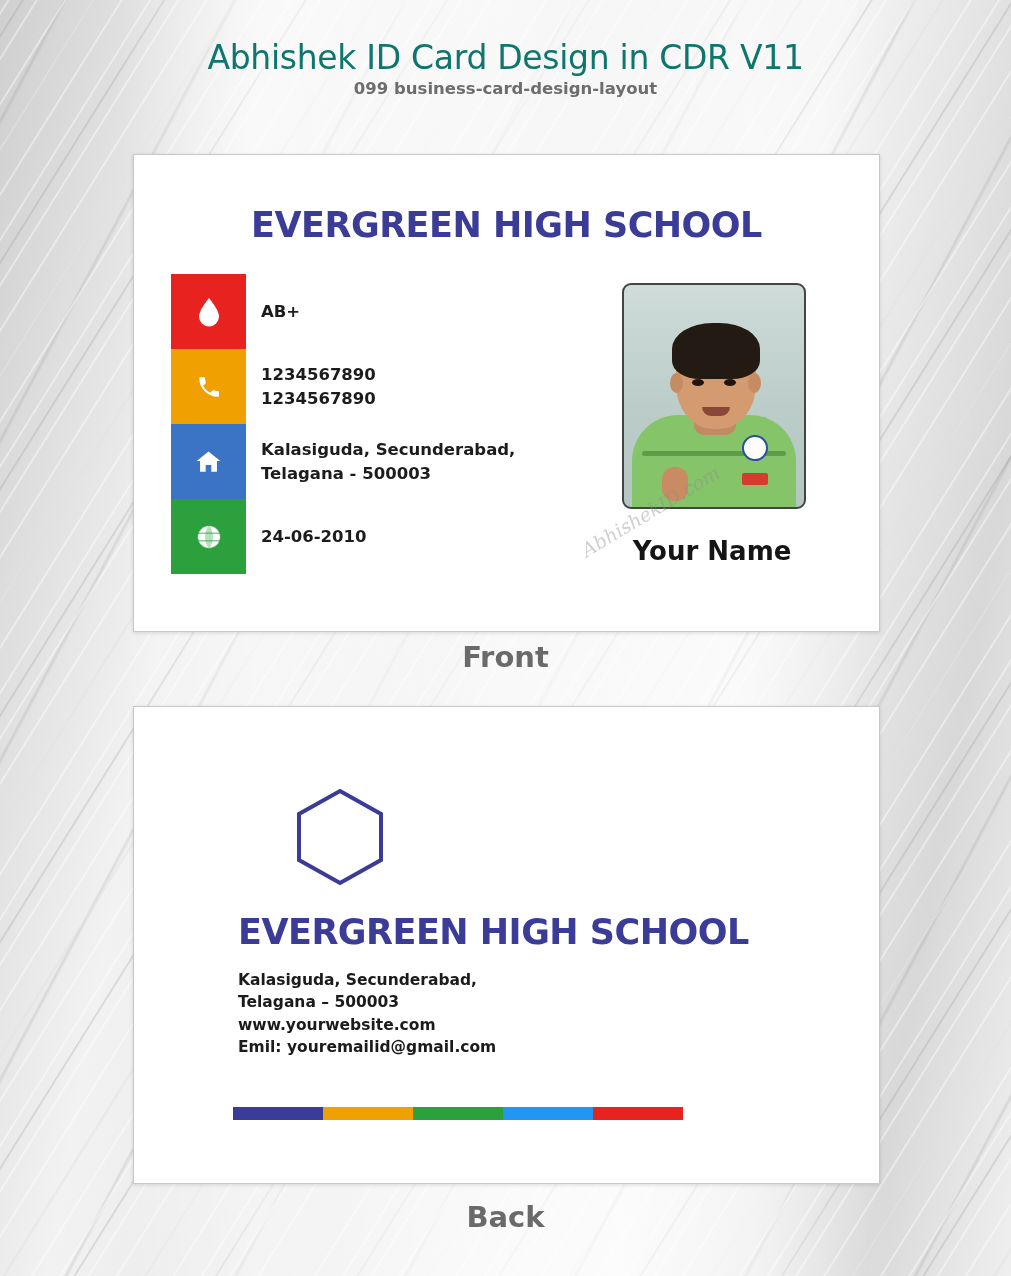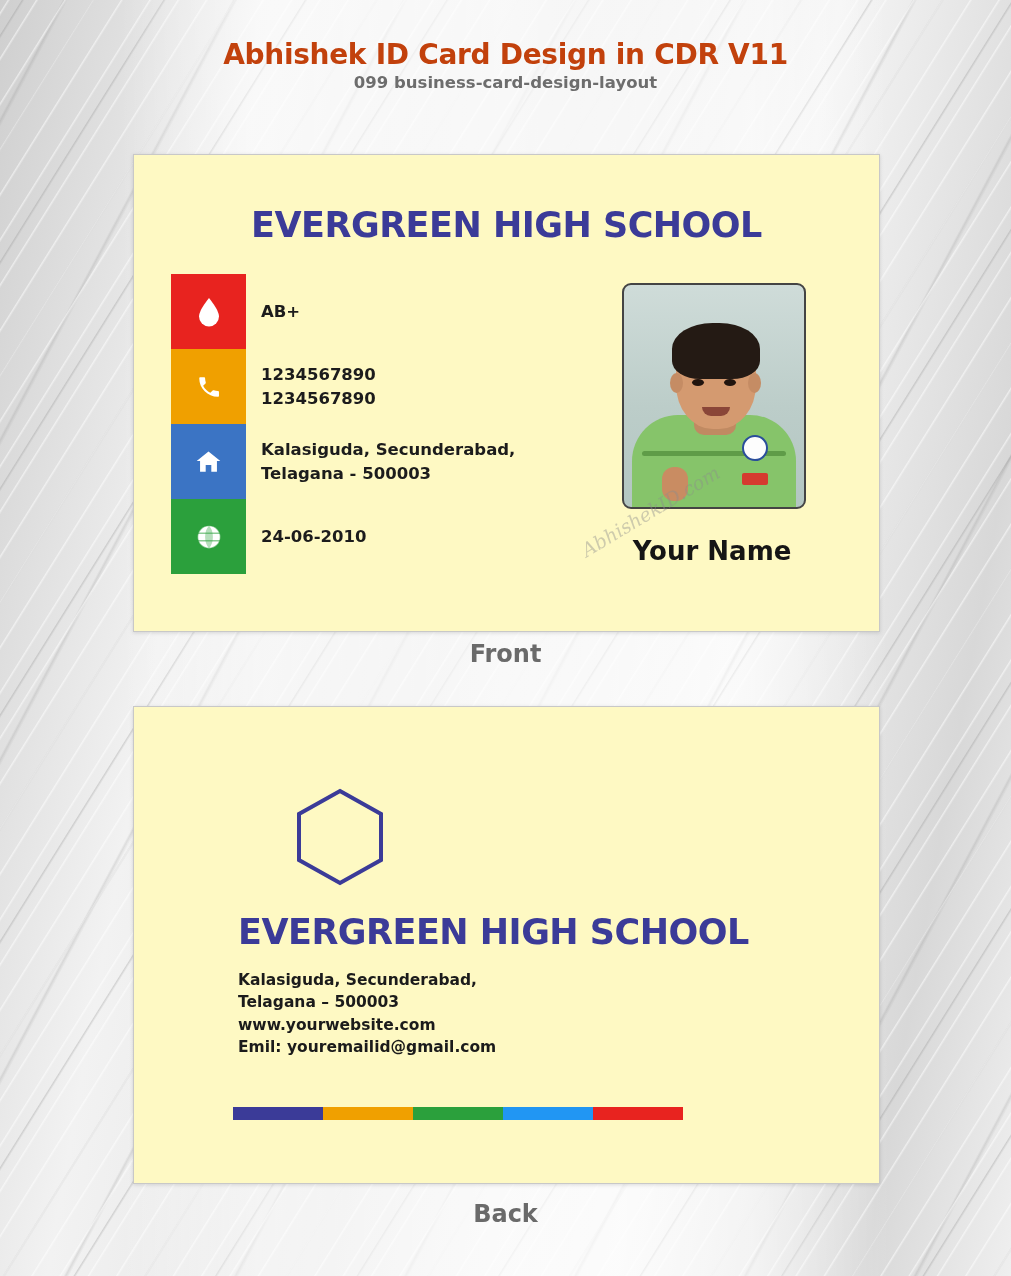--- a/index.html
+++ b/index.html
@@ -60,38 +60,38 @@
 
   
   .header {
     position: absolute;
     left: 0;
     top: 38px;
     width: 1011px;
     text-align: center;
   }
   .header-title {
-    font-size: 28px;
-    font-weight: bold;
-    color: #c2410c;
+    font-size: 33px;
+    font-weight: normal;
+    color: #0f766e;
     letter-spacing: -0.3px;
     font-family: "DejaVu Sans", sans-serif;
   }
   .header-sub {
     margin-top: 2px;
     font-size: 16.5px;
     font-weight: bold;
     color: #6d6d6d;
     font-family: "DejaVu Sans", sans-serif;
   }
 
   
   .card {
     position: absolute;
-    background: #fef9c3;
+    background: #ffffff;
     border: 1px solid #c8c8c8;
     box-shadow: 0 1px 4px rgba(0,0,0,0.13);
     overflow: hidden;
   }
   .card-front {
     left: 133px;
     top: 154px;
     width: 745px;
     height: 476px;
   }
@@ -99,21 +99,21 @@
     left: 133px;
     top: 706px;
     width: 745px;
     height: 476px;
   }
   .caption {
     position: absolute;
     width: 1011px;
     left: 0;
     text-align: center;
-    font-size: 24px;
+    font-size: 29px;
     font-weight: bold;
     color: #6a6a6a;
     font-family: "DejaVu Sans", sans-serif;
   }
   .caption-front { top: 640px; }
   .caption-back  { top: 1200px; }
 
   
   .school-title-front {
     position: absolute;

